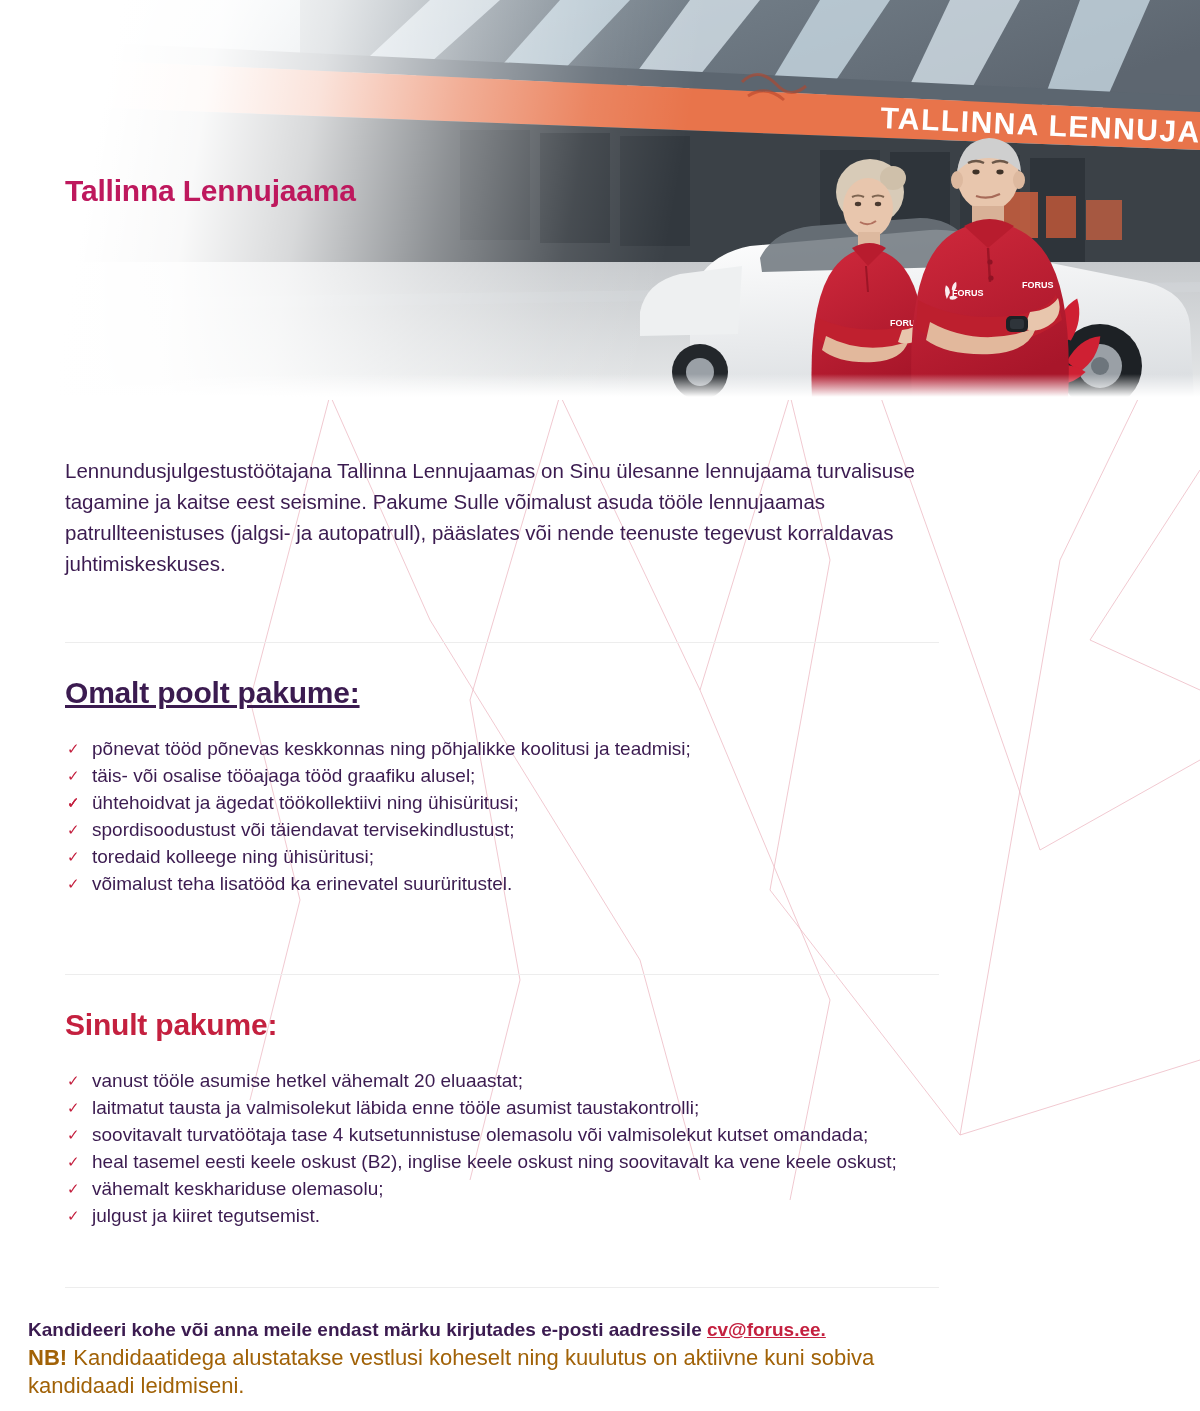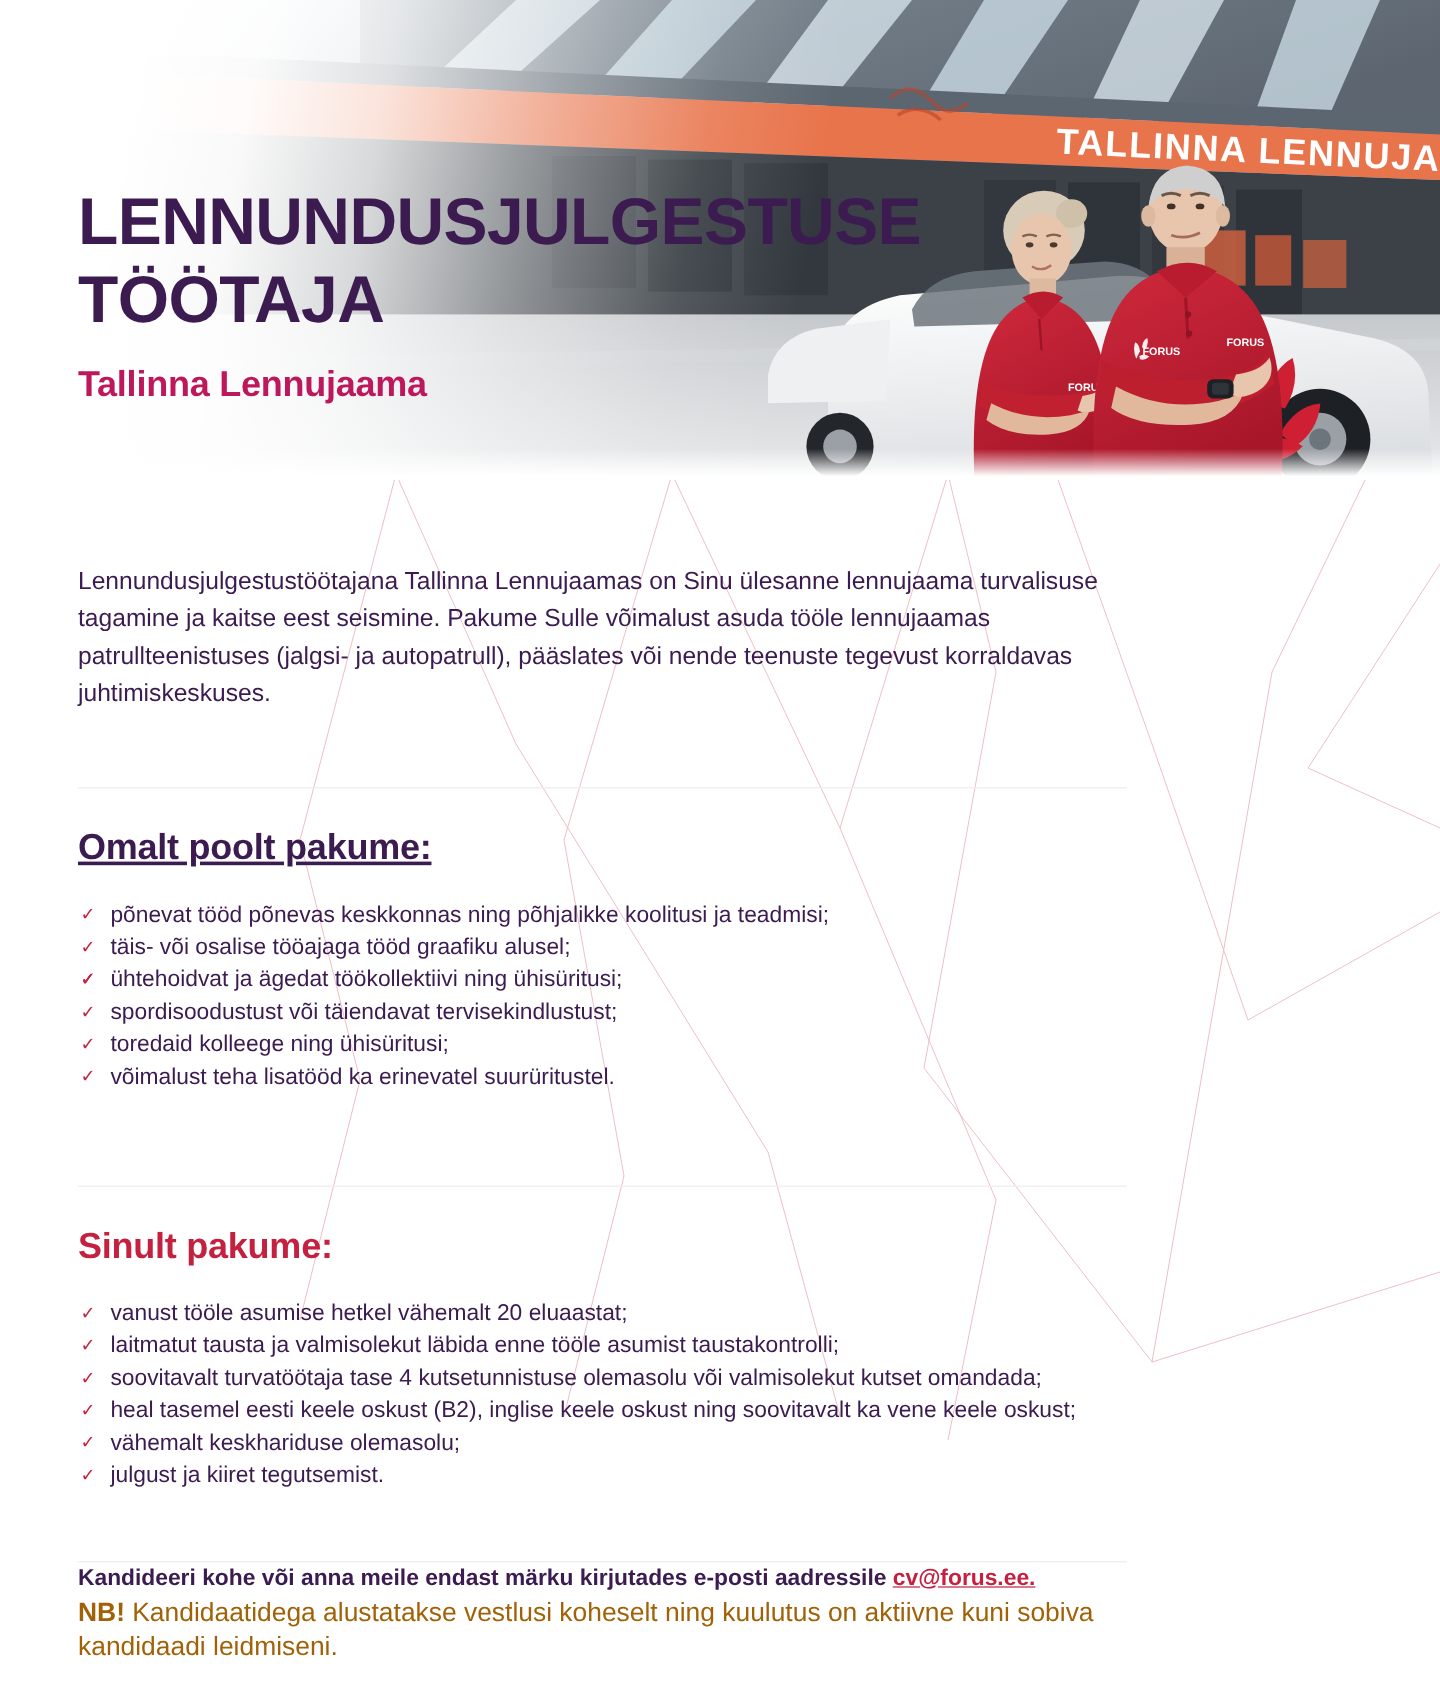--- a/index.html
+++ b/index.html
@@ -73,21 +73,21 @@
     margin-top: 22px;
     font-size: 30px;
     font-weight: bold;
     color: #be185d;
     letter-spacing: -0.2px;
   }
 
   
   #content {
     position: absolute;
-    left: 0; top: 414px;
+    left: 0; top: 400px;
     width: 1004px;
     z-index: 3;
   }
   .inner { padding: 0 65px; }
 
   #intro {
     padding-top: 55px;
     font-size: 20.5px;
     line-height: 31px;
     color: #3B1B50;
@@ -127,21 +127,21 @@
   ul.check-list li .tick {
     position: absolute;
     left: 2px; top: 0;
     color: #C4203F;
     font-size: 15px;
     line-height: 27px;
   }
   ul.check-list li b { font-weight: bold; }
 
   
-  #footer { padding: 0 65px; }
+  #footer { padding: 0 28px; margin-top: 28px; }
   #footer-line-1 {
     font-size: 19px;
     line-height: 28px;
     font-weight: bold;
     color: #3B1B50;
   }
   #footer-email { color: #C4203F; font-weight: bold; }
   #footer-line-2 {
     font-size: 22px;
     line-height: 28px;
@@ -333,21 +333,20 @@
       <text x="952" y="296" font-family="Liberation Sans, sans-serif" font-size="9" font-weight="bold" fill="#ffffff">FORUS</text>
       <text x="1022" y="288" font-family="Liberation Sans, sans-serif" font-size="9" font-weight="bold" fill="#ffffff">FORUS</text>
     </g>
   </svg>
 
   <div id="hero-fade"></div>
   <div id="hero-bottom-fade"></div>
 </div>
 
 <div id="headline-block">
-  <h1 id="job-title">LENNUNDUSJULGESTUSE TÖÖTAJA</h1>
   <div id="company-name">Tallinna Lennujaama</div>
 </div>
 
 <div id="content">
 
   <div class="inner">
     <p id="intro">Lennundusjulgestustöötajana Tallinna Lennujaamas on Sinu ülesanne lennujaama turvalisuse tagamine ja kaitse eest seismine. Pakume Sulle võimalust asuda tööle lennujaamas patrullteenistuses (jalgsi- ja autopatrull), pääslates või nende teenuste tegevust korraldavas juhtimiskeskuses.</p>
   </div>
 
   <div class="divider" id="divider-1"></div>

